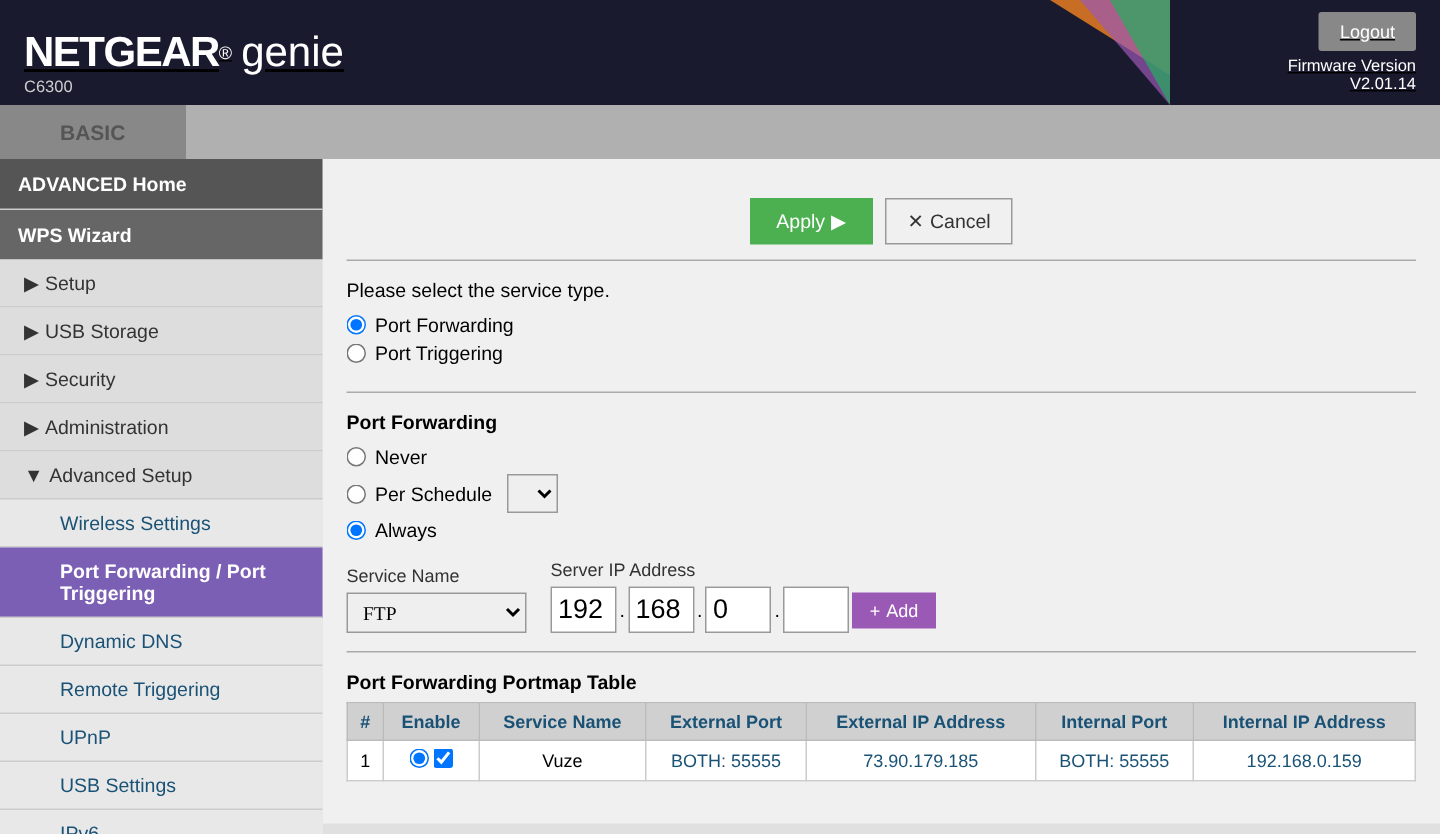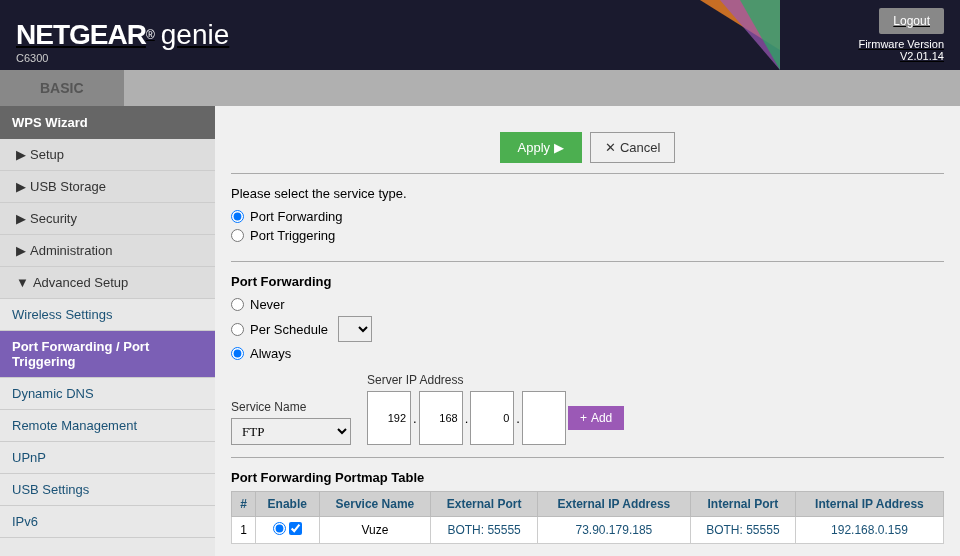--- a/index.html
+++ b/index.html
@@ -23,21 +23,21 @@
     .nav-tab.inactive { background: #888; color: #555; }
 
     
     .main-layout { display: flex; height: calc(556px - 106px); }
 
     
     .sidebar { width: 215px; background: #e8e8e8; flex-shrink: 0; overflow-y: auto; }
     .sidebar-item { padding: 8px 12px 8px 20px; cursor: pointer; border-bottom: 1px solid #ccc; font-size: 13px; color: #333; }
     .sidebar-item.header-item { background: #555; color: white; font-weight: bold; padding: 9px 12px; }
     .sidebar-item.active { background: #7b5fb5; color: white; }
-    .sidebar-item.sub { padding-left: 12px; color: #1a5276; }
+    .sidebar-item.sub { padding-left: 40px; color: #1a5276; }
     .sidebar-item.sub.active { background: #7b5fb5; color: #ffffff; font-weight: bold; }
     .sidebar-section { background: #ddd; padding: 8px 12px 8px 16px; cursor: pointer; font-size: 13px; color: #333; border-bottom: 1px solid #ccc; display: flex; align-items: center; gap: 4px; }
 
     
     .content { flex: 1; background: #e0e0e0; padding: 0; overflow-y: auto; }
     .content-header { background: linear-gradient(to bottom, #888, #555); color: white; padding: 10px 16px; font-size: 14px; font-weight: bold; }
     .content-body { padding: 16px; background: #f0f0f0; min-height: calc(100% - 36px); }
 
     
     .btn-apply { background: #4caf50; color: white; border: none; padding: 7px 18px; cursor: pointer; font-size: 13px; display: inline-flex; align-items: center; gap: 4px; }
@@ -50,21 +50,21 @@
     .radio-row { display: flex; align-items: center; gap: 6px; font-size: 13px; }
     .service-type-label { font-size: 13px; font-weight: normal; margin-bottom: 8px; }
 
     .port-fwd-section { margin-bottom: 12px; border-bottom: 1px solid #aaa; padding-bottom: 12px; }
     .section-title { font-size: 13px; font-weight: bold; margin-bottom: 8px; }
 
     .ip-row { display: flex; align-items: flex-end; gap: 16px; }
     .field-group { display: flex; flex-direction: column; gap: 4px; }
     .field-label { font-size: 12px; color: #333; }
     .ip-inputs { display: flex; align-items: center; gap: 2px; }
-    .ip-box { width: 44px; padding: 20px 4px; border: 1px solid #999; text-align: right; font-size: 11px; }
+    .ip-box { width: 44px; padding: 4px 4px; border: 1px solid #999; text-align: left; font-size: 18px; }
     .ip-sep { font-size: 13px; }
 
     
     .table-title { font-size: 13px; font-weight: bold; margin-bottom: 6px; }
     .port-table { width: 100%; border-collapse: collapse; font-size: 12px; }
     .port-table th { background: #d0d0d0; border: 1px solid #bbb; padding: 5px 6px; text-align: center; color: #1a5276; font-weight: bold; }
     .port-table td { border: 1px solid #ccc; padding: 5px 6px; text-align: center; background: white; }
     .port-table td:nth-child(4) { color: #1a5276; }
     .port-table td:nth-child(5) { color: #1a5276; }
     .port-table td:nth-child(6) { color: #1a5276; }
@@ -109,20 +109,21 @@
   <div class="device-label">C6300</div>
 </div>
 
 <div class="nav-tabs">
   <div class="nav-tab inactive">BASIC</div>
 </div>
 
 <div class="main-layout">
 
   <div class="sidebar">
+    <div class="sidebar-item header-item">ADVANCED Home</div>
     <div class="wps-wizard">WPS Wizard</div>
     <div class="sidebar-section">
       <span>▶</span>
       <span>Setup</span>
     </div>
     <div class="sidebar-section">
       <span>▶</span>
       <span>USB Storage</span>
     </div>
     <div class="sidebar-section">
@@ -133,21 +134,21 @@
       <span>▶</span>
       <span>Administration</span>
     </div>
     <div class="sidebar-section">
       <span>▼</span>
       <span>Advanced Setup</span>
     </div>
     <div class="sidebar-item sub">Wireless Settings</div>
     <div class="sidebar-item sub active">Port Forwarding / Port<br>Triggering</div>
     <div class="sidebar-item sub">Dynamic DNS</div>
-    <div class="sidebar-item sub">Remote Management</div>
+    <div class="sidebar-item sub">Remote Triggering</div>
     <div class="sidebar-item sub">UPnP</div>
     <div class="sidebar-item sub">USB Settings</div>
     <div class="sidebar-item sub">IPv6</div>
   </div>
 
   <div class="content">
     <div class="content-body">
 
       <div class="btn-row">
         <button class="btn-apply">

